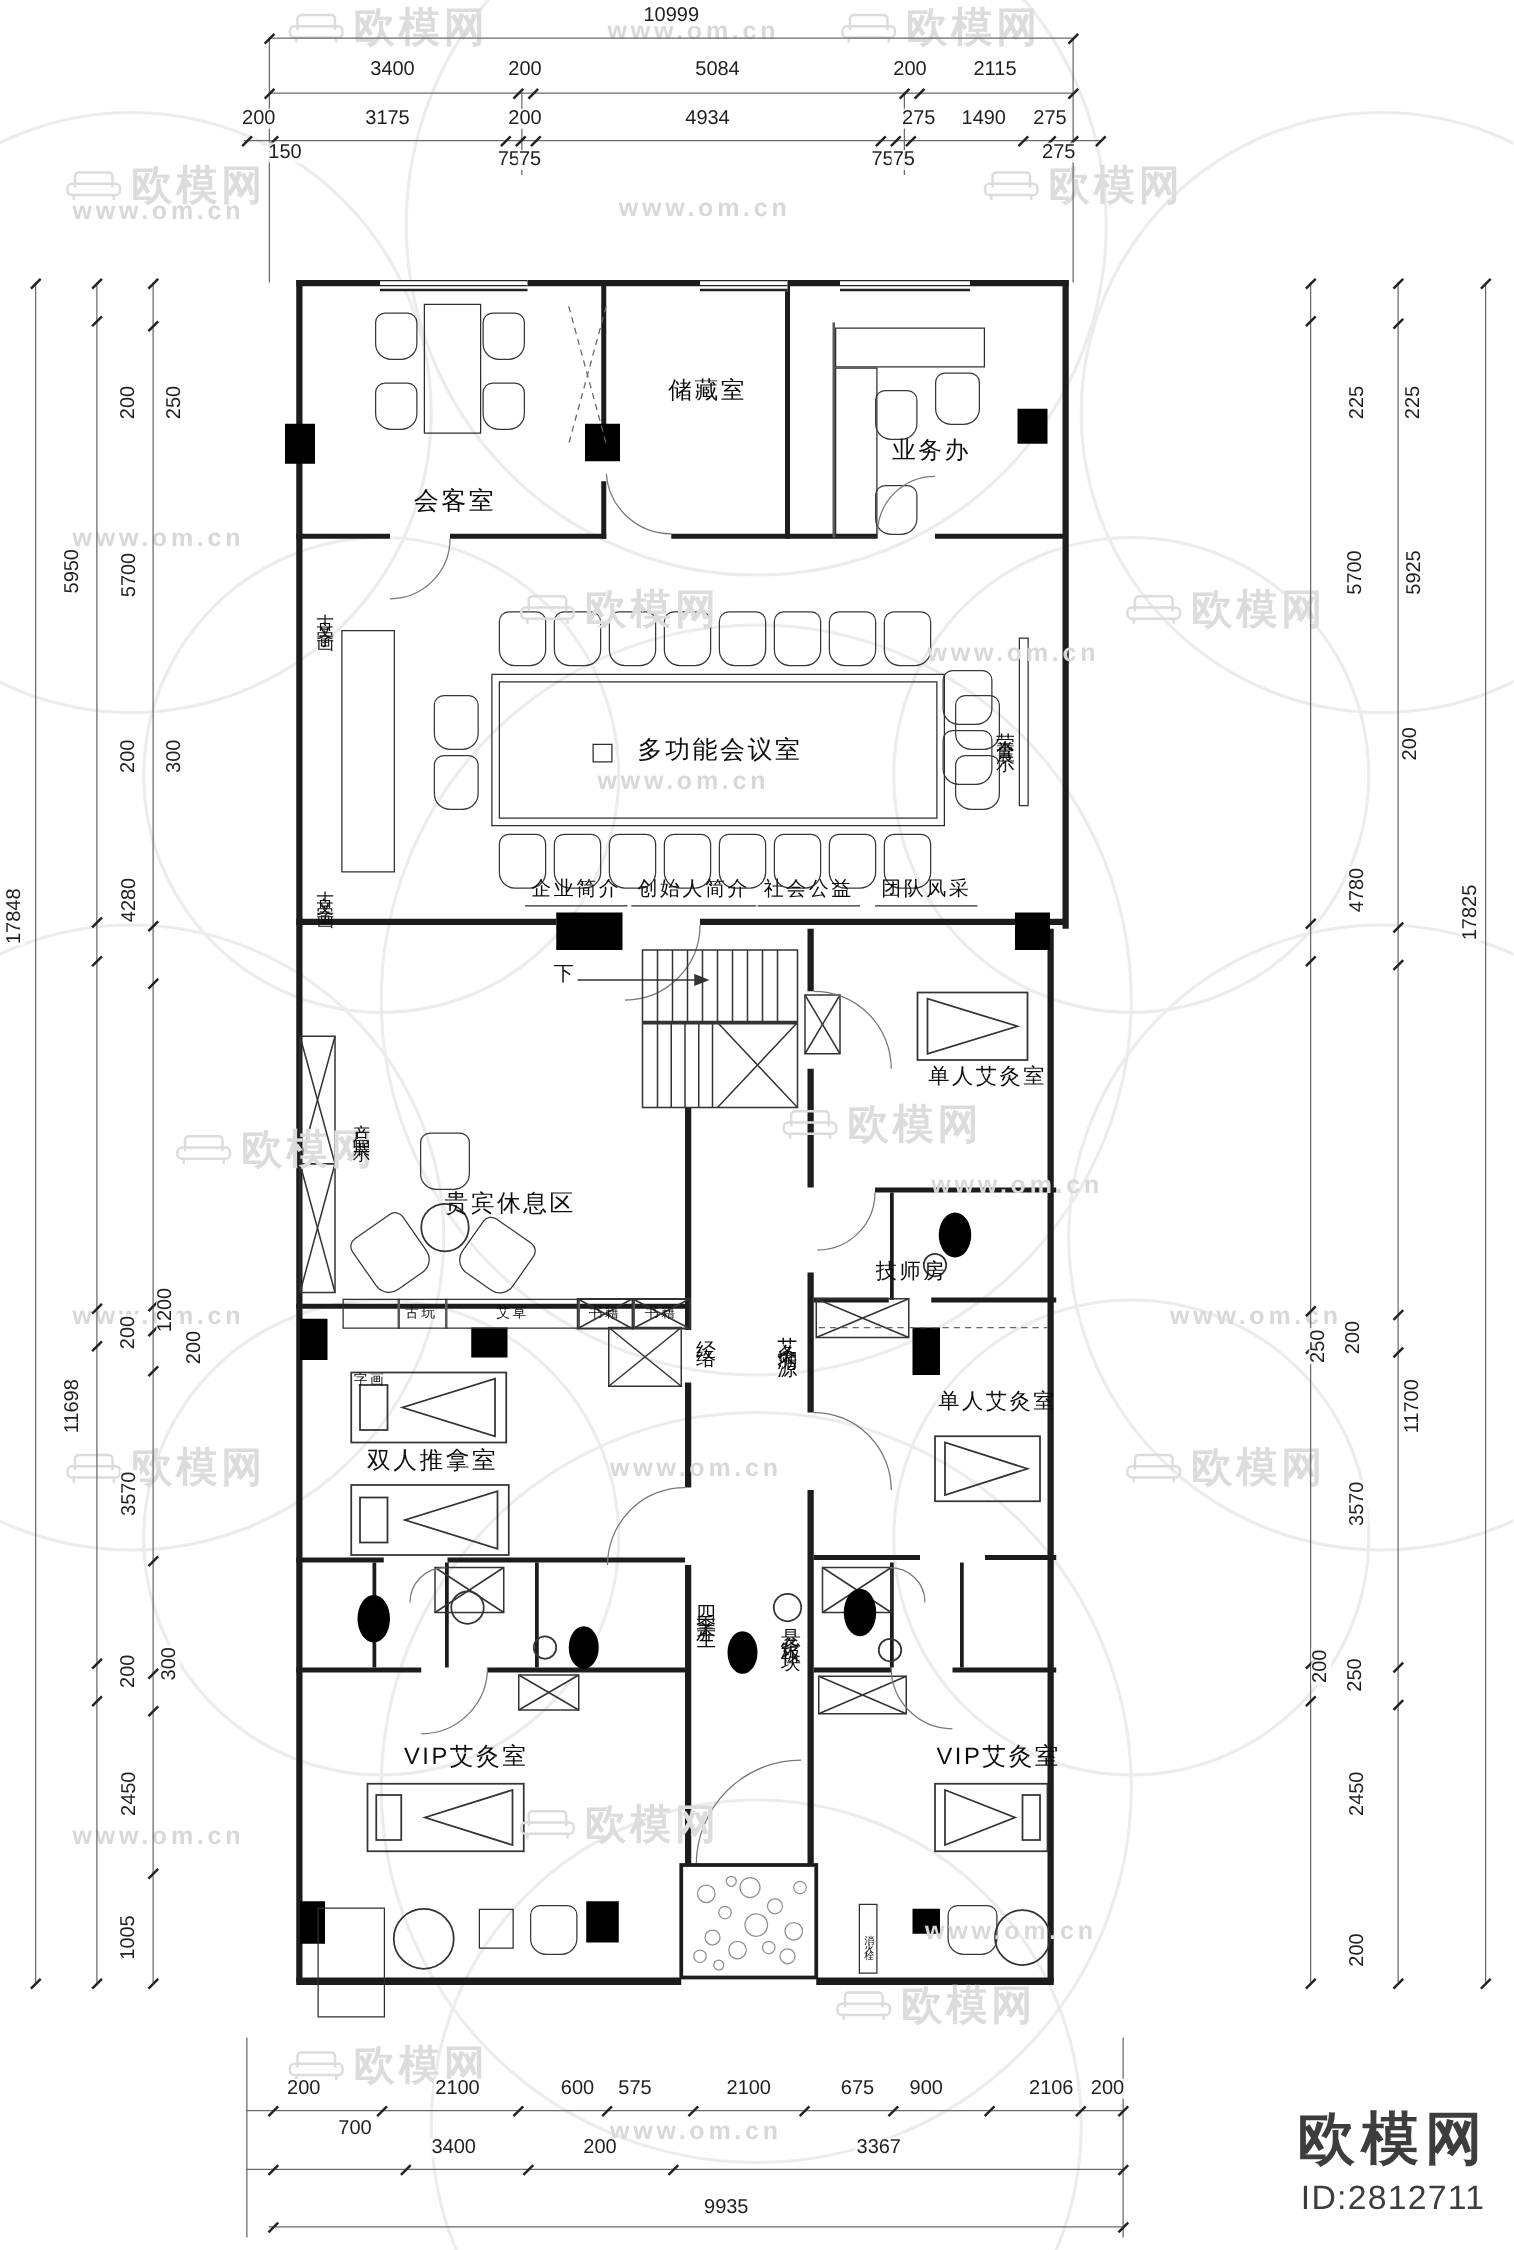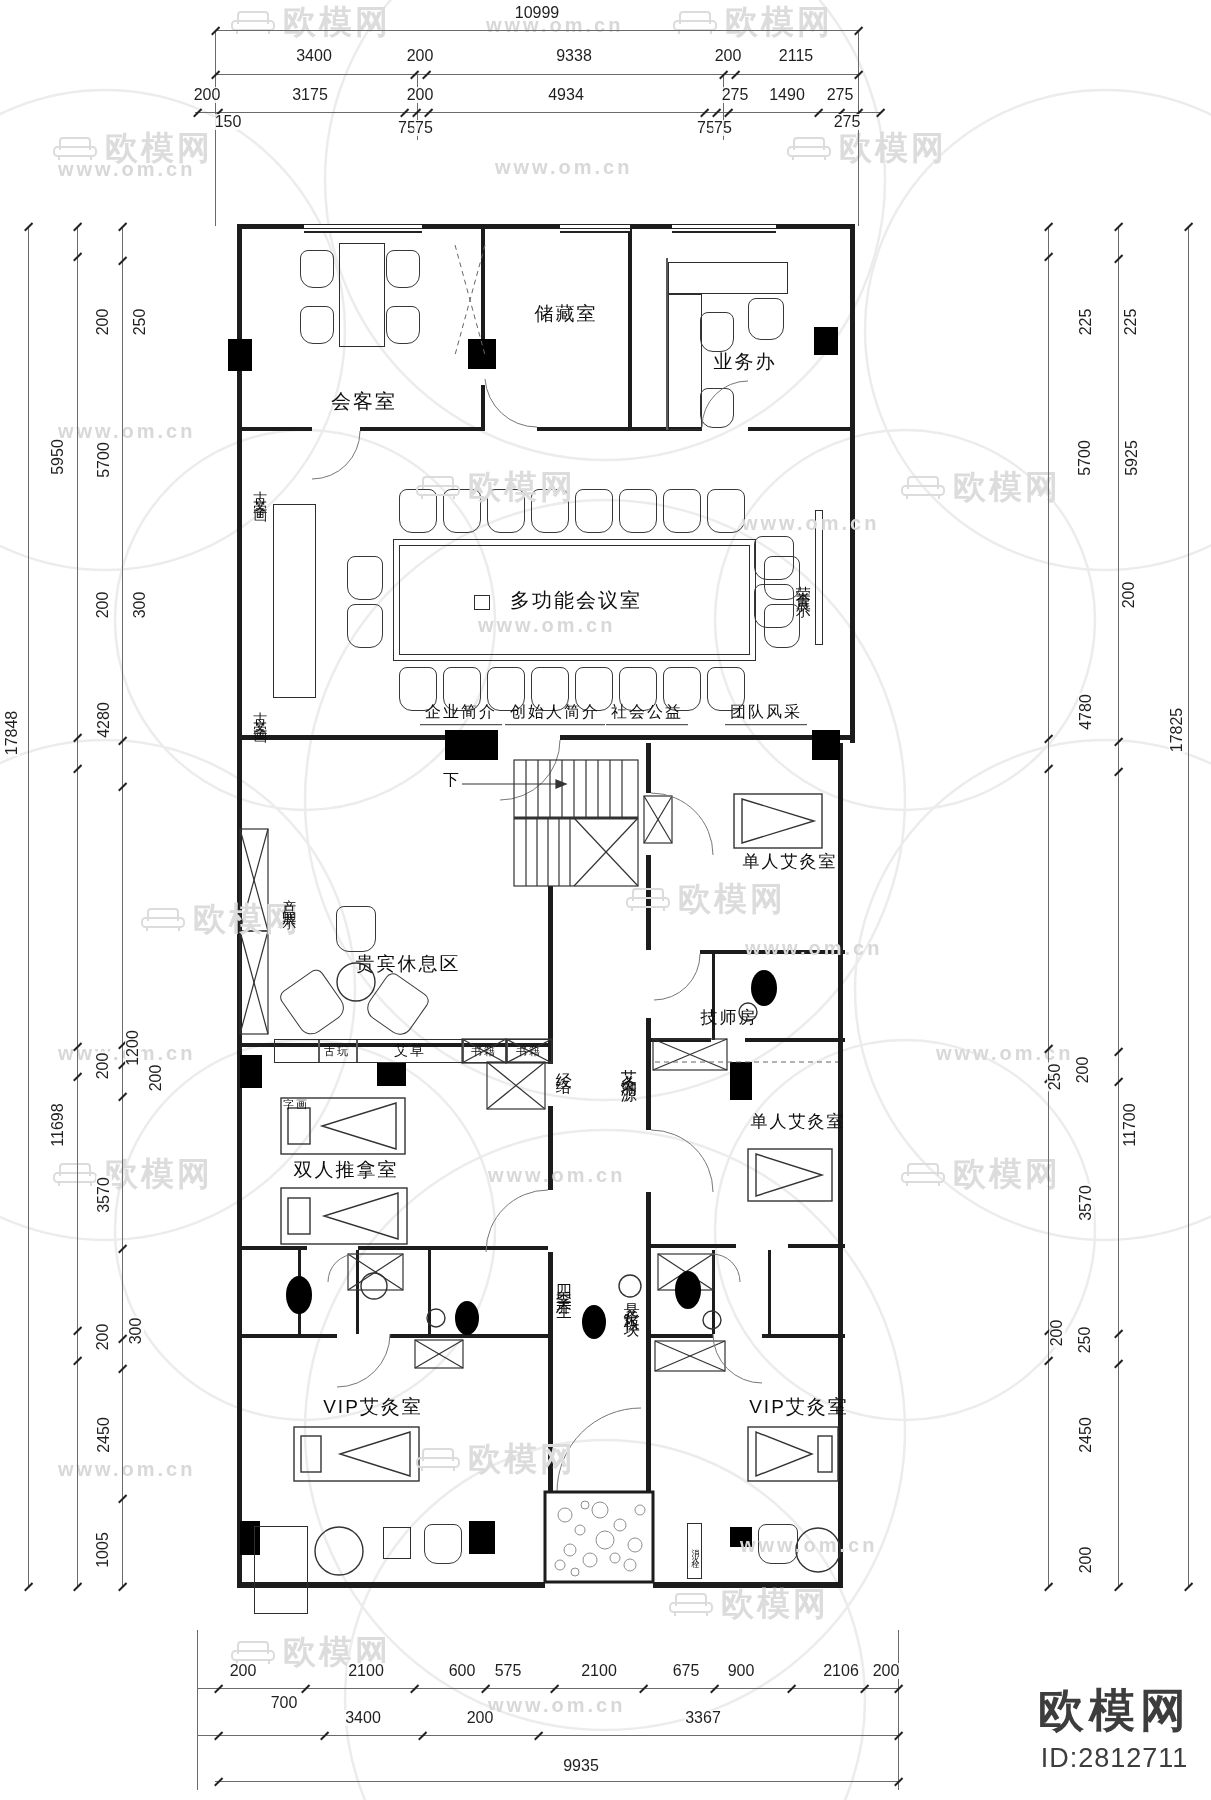--- a/index.html
+++ b/index.html
@@ -444,24 +444,24 @@
       <span class="lbl v" style="left: 629px; top: 1068px; font-size: 16px;">艾灸溯源</span>
       <span class="lbl v" style="left: 564px; top: 1284px; font-size: 16px;">四季养生</span>
       <span class="lbl v" style="left: 632px; top: 1302px; font-size: 16px;">悬灸板块</span>
       <span class="lbl" style="left: 373px; top: 1407px; font-size: 19px;">VIP艾灸室</span>
       <span class="lbl" style="left: 799px; top: 1407px; font-size: 19px;">VIP艾灸室</span>
       <span class="lbl v" style="left: 694px; top: 1551px; font-size: 8px;">消火栓</span>
       <span class="lbl" style="left: 452px; top: 780px; font-size: 16px;">下</span>
       <span class="lbl exh" style="left: 461px; top: 714px; font-size: 16px;">企业简介</span>
       <span class="lbl exh" style="left: 555px; top: 714px; font-size: 16px;">创始人简介</span>
       <span class="lbl exh" style="left: 647px; top: 714px; font-size: 16px;">社会公益</span>
-      <span class="lbl exh" style="left: 741px; top: 714px; font-size: 16px; margin-left: 25px;">团队风采</span>
+      <span class="lbl exh" style="left: 741px; top: 714px; font-size: 16px;">团队风采</span>
       <span class="lbl" style="left: 296px; top: 1104px; font-size: 11px;">字画</span>
       <span class="lbl" style="left: 337px; top: 1051px; font-size: 11px;">古玩</span>
-      <span class="lbl" style="left: 410px; top: 1051px; font-size: 14px;">艾草</span>
+      <span class="lbl" style="left: 410px; top: 1051px; font-size: 11px;">艾草</span>
       <span class="lbl" style="left: 484px; top: 1051px; font-size: 11px;">书籍</span>
       <span class="lbl" style="left: 529px; top: 1051px; font-size: 11px;">书籍</span>
     </div>
   <div id="dims">
       <div class="dline" style="left: 215px; top: 30px; width: 643px; height: 1px;"></div>
       <div class="dline" style="left: 215px; top: 74px; width: 643px; height: 1px;"></div>
       <div class="dline" style="left: 195px; top: 112px; width: 685px; height: 1px;"></div>
       <div class="dline" style="left: 197px; top: 1688px; width: 701px; height: 1px;"></div>
       <div class="dline" style="left: 197px; top: 1735px; width: 701px; height: 1px;"></div>
       <div class="dline" style="left: 215px; top: 1781px; width: 683px; height: 1px;"></div>
@@ -553,21 +553,21 @@
       <div class="dline" style="left: 1113px; top: 1051px; width: 11px; height: 1.6px; transform: rotate(-45deg); background: rgb(34, 34, 34);"></div>
       <div class="dline" style="left: 1113px; top: 1081px; width: 11px; height: 1.6px; transform: rotate(-45deg); background: rgb(34, 34, 34);"></div>
       <div class="dline" style="left: 1113px; top: 1333px; width: 11px; height: 1.6px; transform: rotate(-45deg); background: rgb(34, 34, 34);"></div>
       <div class="dline" style="left: 1113px; top: 1363px; width: 11px; height: 1.6px; transform: rotate(-45deg); background: rgb(34, 34, 34);"></div>
       <div class="dline" style="left: 1113px; top: 1586px; width: 11px; height: 1.6px; transform: rotate(-45deg); background: rgb(34, 34, 34);"></div>
       <div class="dline" style="left: 1183px; top: 226px; width: 11px; height: 1.6px; transform: rotate(-45deg); background: rgb(34, 34, 34);"></div>
       <div class="dline" style="left: 1183px; top: 1586px; width: 11px; height: 1.6px; transform: rotate(-45deg); background: rgb(34, 34, 34);"></div>
       <span class="dim" style="left: 537px; top: 13px;">10999</span>
       <span class="dim" style="left: 314px; top: 56px;">3400</span>
       <span class="dim" style="left: 420px; top: 56px;">200</span>
-      <span class="dim" style="left: 574px; top: 56px;">9338</span>
+      <span class="dim" style="left: 574px; top: 56px;">5084</span>
       <span class="dim" style="left: 728px; top: 56px;">200</span>
       <span class="dim" style="left: 796px; top: 56px;">2115</span>
       <span class="dim" style="left: 207px; top: 95px;">200</span>
       <span class="dim" style="left: 310px; top: 95px;">3175</span>
       <span class="dim" style="left: 420px; top: 95px;">200</span>
       <span class="dim" style="left: 566px; top: 95px;">4934</span>
       <span class="dim" style="left: 735px; top: 95px;">275</span>
       <span class="dim" style="left: 787px; top: 95px;">1490</span>
       <span class="dim" style="left: 840px; top: 95px;">275</span>
       <span class="dim" style="left: 228px; top: 122px;">150</span>

